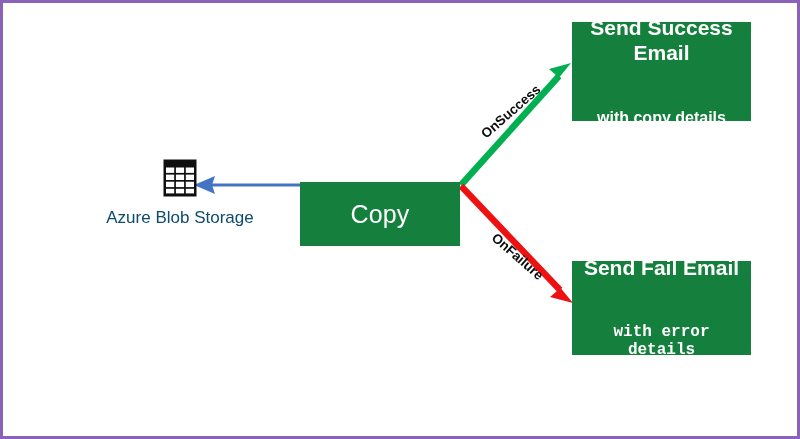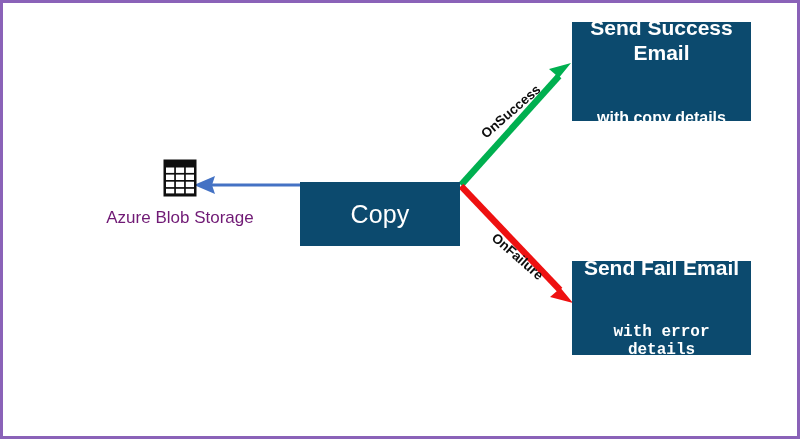--- a/index.html
+++ b/index.html
@@ -27,21 +27,21 @@
     left: 0;
     top: 0;
     width: 800px;
     height: 439px;
     pointer-events: none;
   }
 
   
   .node-box {
     position: absolute;
-    background: #0c4a6e;
+    background: #15803d;
     display: flex;
     flex-direction: column;
     align-items: center;
     justify-content: center;
     color: #ffffff;
     text-align: center;
     box-sizing: border-box;
     line-height: 1.12;
     gap: 41px;
   }
@@ -108,21 +108,21 @@
     align-items: center;
   }
   #blob-icon {
     width: 34px;
     height: 38px;
     display: block;
   }
   #blob-label {
     margin-top: 11px;
     font-size: 17px;
-    color: #701a75;
+    color: #0c4a6e;
     font-weight: 400;
     white-space: nowrap;
     text-align: center;
   }
 
   
   .edge-label {
     position: absolute;
     font-size: 13.5px;
     font-weight: 700;

